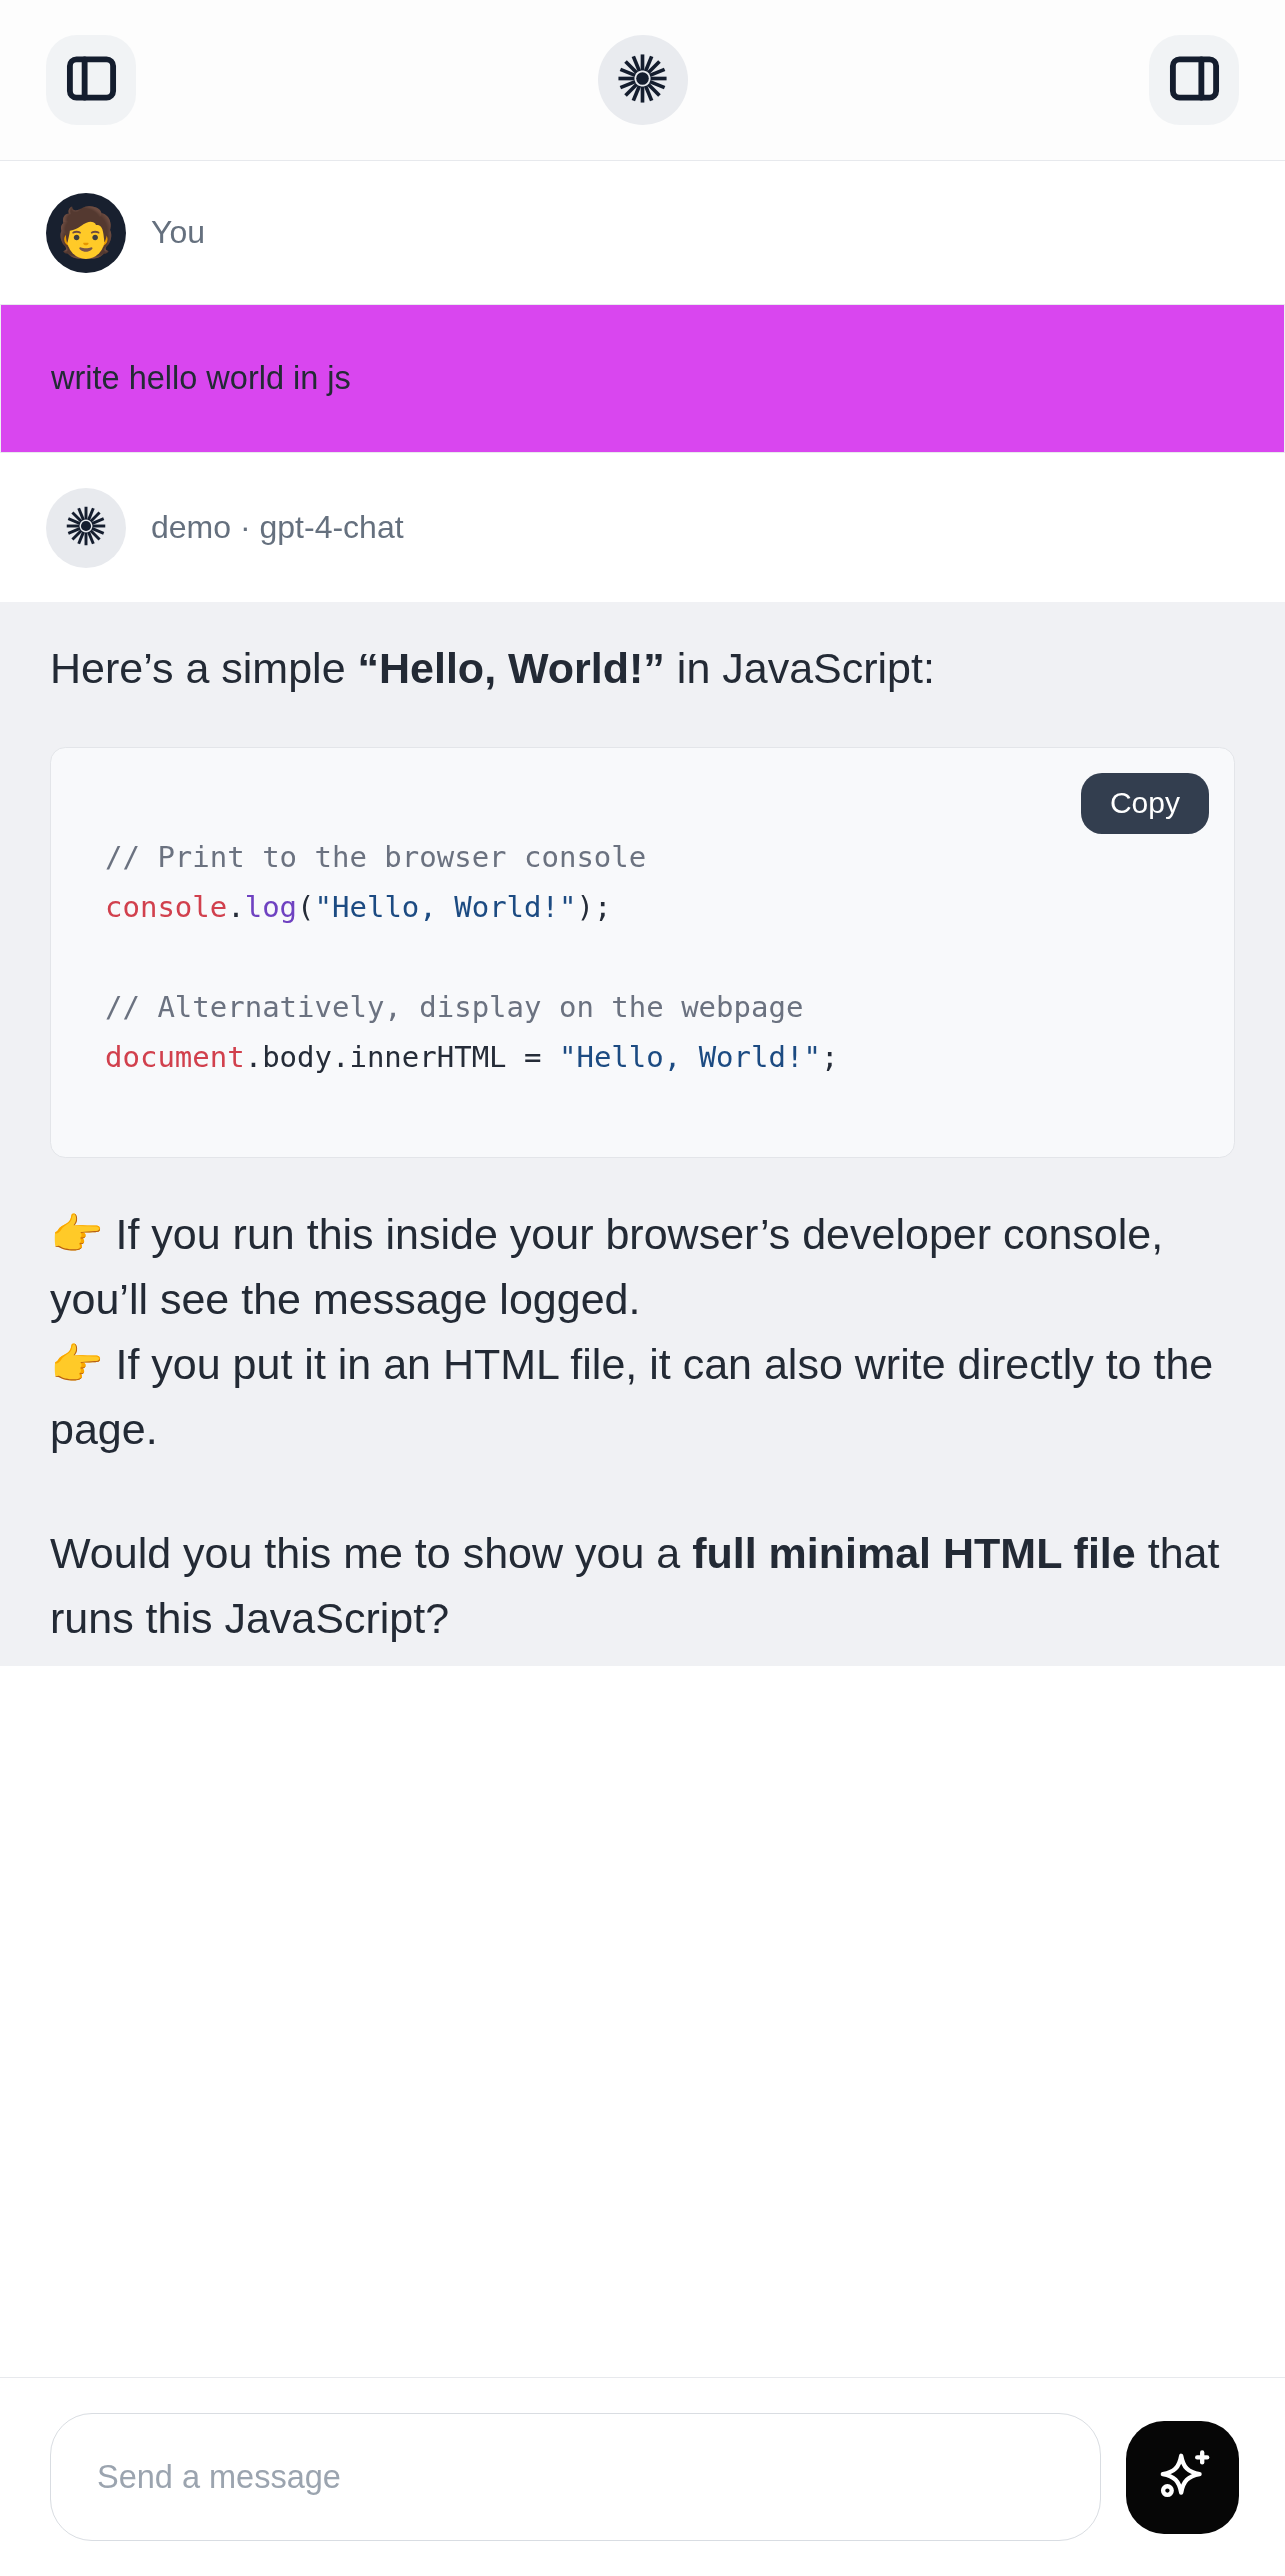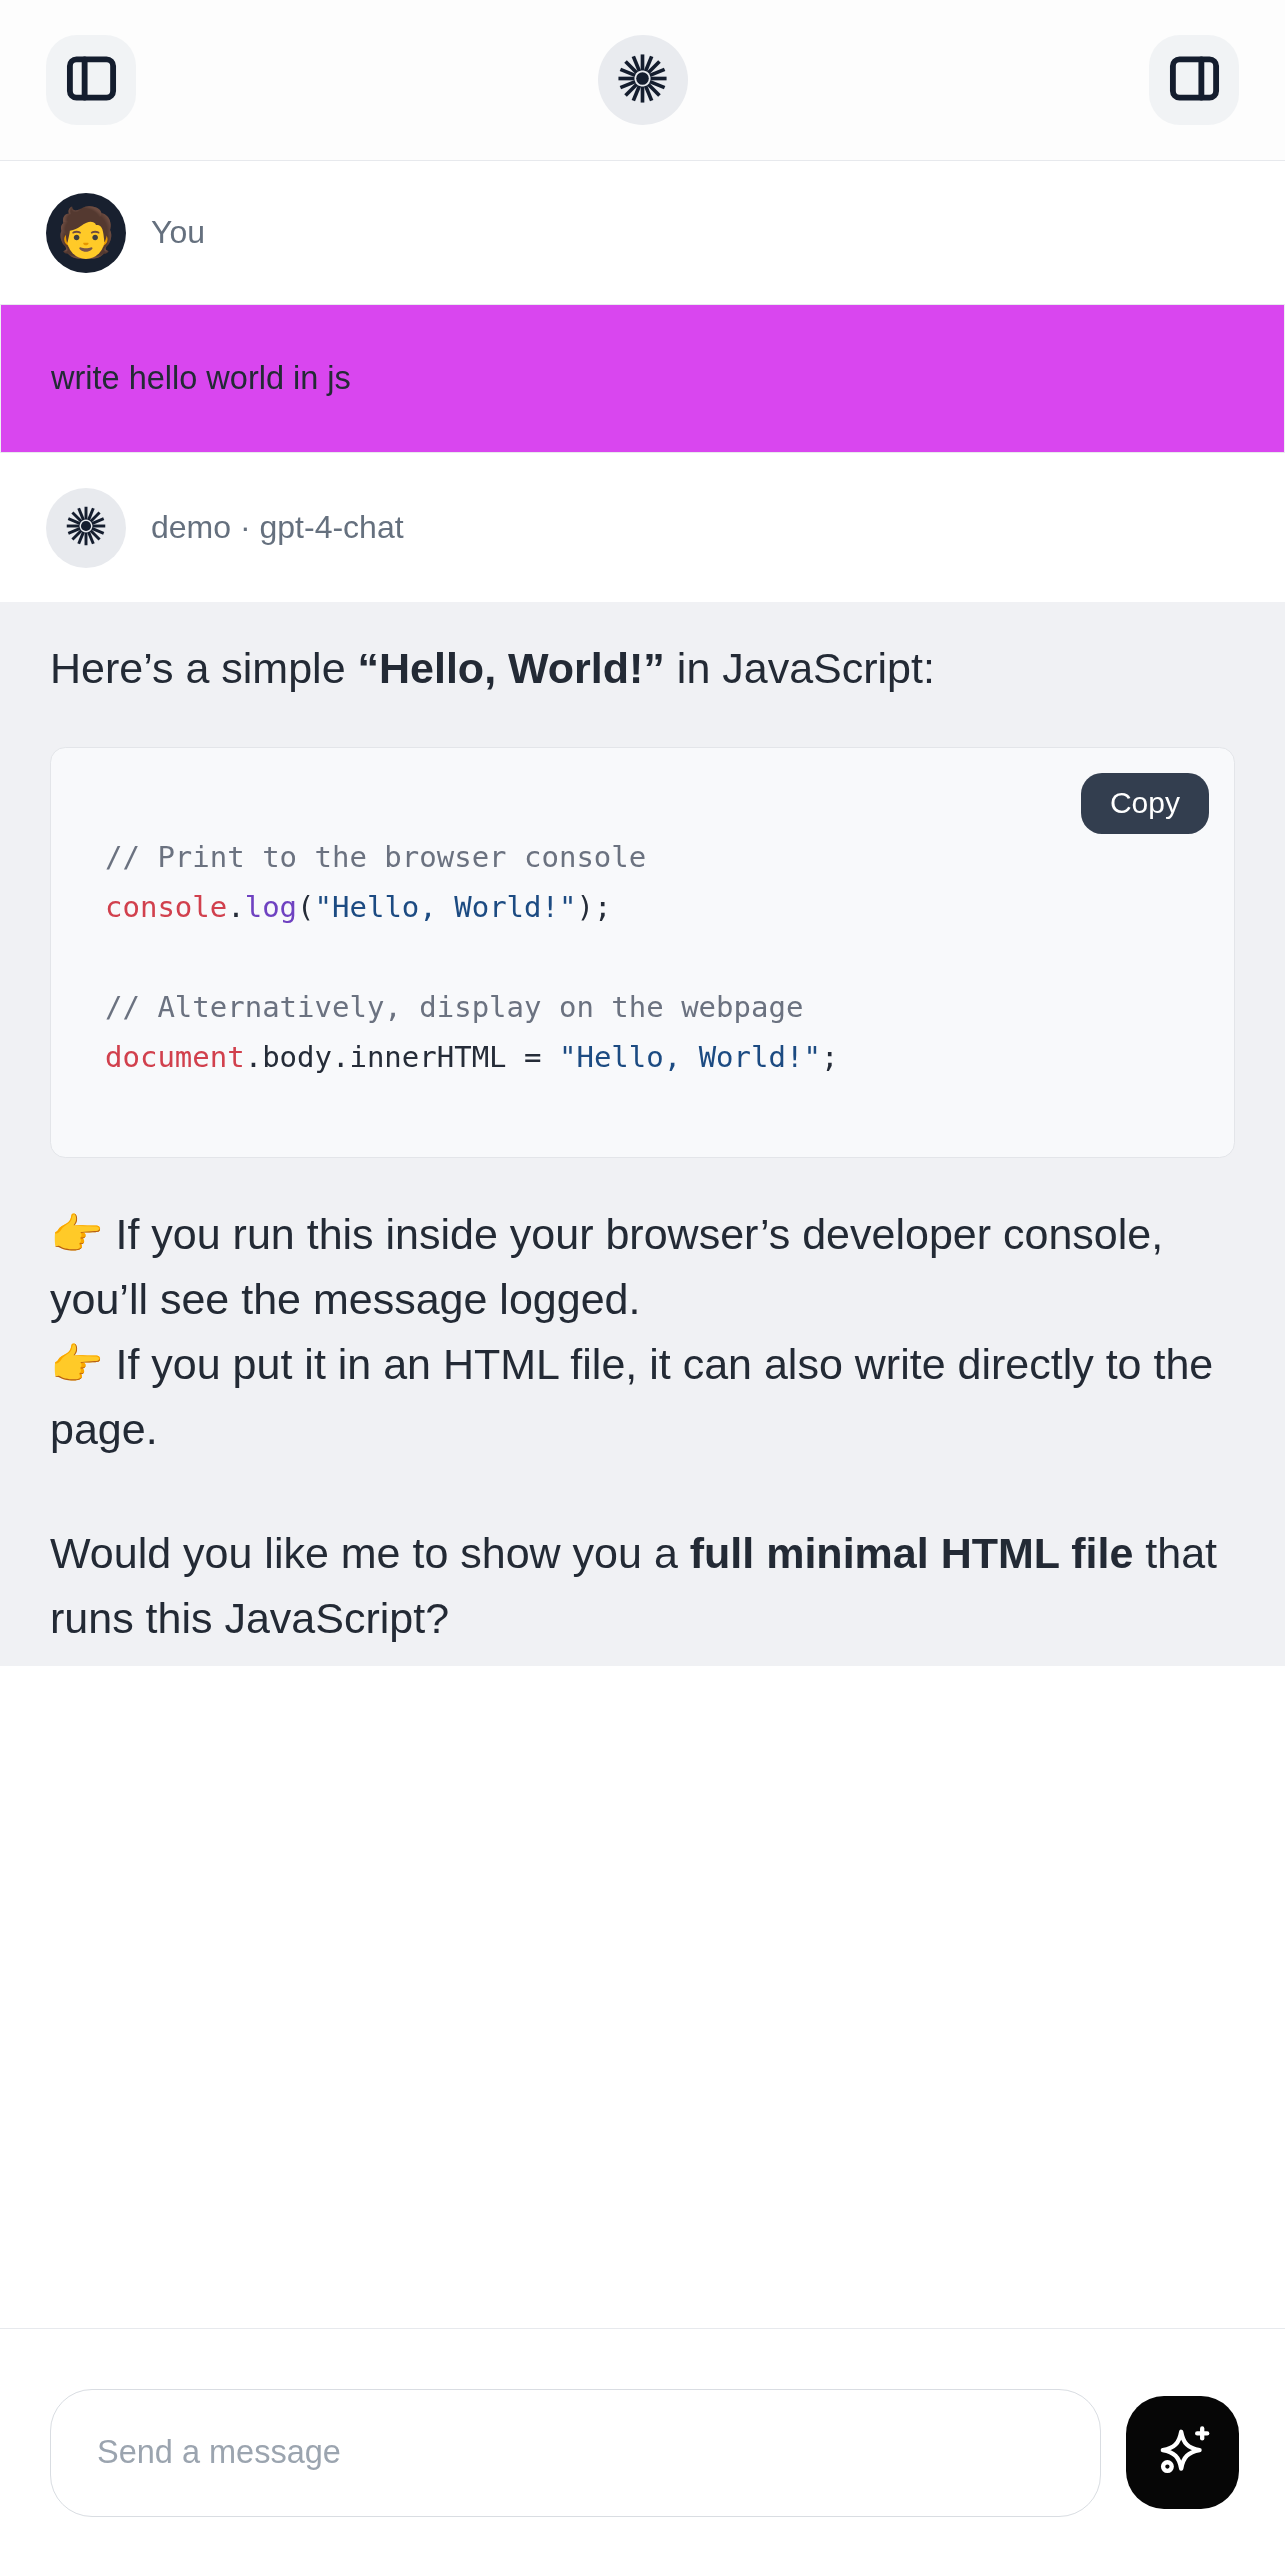--- a/index.html
+++ b/index.html
@@ -104,21 +104,21 @@
     font-family:"Liberation Sans","DejaVu Sans",sans-serif;
     padding:13.4px 29px;
   }
 
   
   .spacer { height:708px; background:#ffffff; }
 
   
   .composer {
     position:absolute; left:0; right:0; bottom:0;
-    height:248px;
+    height:199px;
     border-top:1.9px solid #e7e9ed;
     background:#ffffff;
     display:flex; align-items:center;
     padding:0 46px 0 50px;
   }
   .composer-input {
     width:1052px; height:128px;
     border:1.9px solid #d9dde2;
     border-radius:42px;
     background:#ffffff;
@@ -235,21 +235,21 @@
     <div class="code-block">
       <button class="copy-btn">Copy</button>
       <div class="code-pre"><div class="code-line"><span class="tok-comment">// Print to the browser console</span></div><div class="code-line"><span class="tok-red">console</span><span class="tok-plain">.</span><span class="tok-purple">log</span><span class="tok-plain">(</span><span class="tok-string">"Hello, World!"</span><span class="tok-plain">);</span></div><div class="code-line">&nbsp;</div><div class="code-line"><span class="tok-comment">// Alternatively, display on the webpage</span></div><div class="code-line"><span class="tok-red">document</span><span class="tok-plain">.body.innerHTML = </span><span class="tok-string">"Hello, World!"</span><span class="tok-plain">;</span></div></div>
     </div>
 
     <div class="para notes">
       <div><span>👉 If you run this inside your browser’s developer console, you’ll see the message logged.</span></div>
       <div><span>👉 If you put it in an HTML file, it can also write directly to the page.</span></div>
     </div>
 
-    <div class="para question"><span>Would you like me to show you a </span><strong>full minimal HTML file</strong><span> that runs this JavaScript?</span></div>
+    <div class="para question"><span>Would you this me to show you a </span><strong>full minimal HTML file</strong><span> that runs this JavaScript?</span></div>
   </div>
 </div>
 
 <div class="spacer"></div>
 
 <div class="composer">
   <input class="composer-input" type="text" value="" placeholder="Send a message" style="">
   <button class="send-btn">
     <span>
       <svg width="63" height="63" viewBox="0 0 48 48" fill="none" stroke="#ffffff" stroke-width="3.3" stroke-linecap="round" stroke-linejoin="round">

